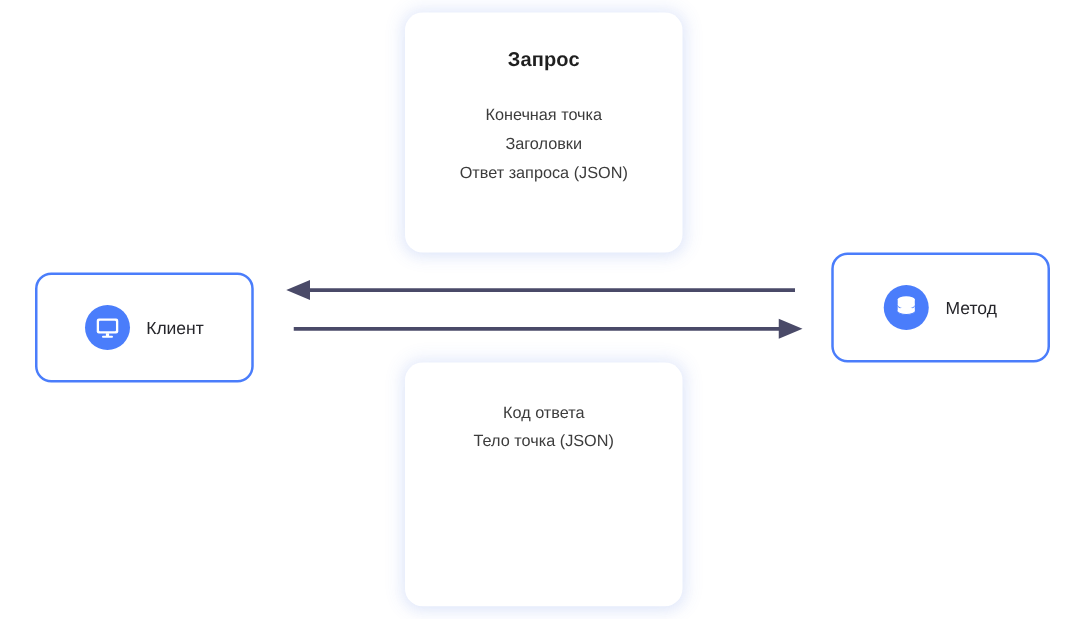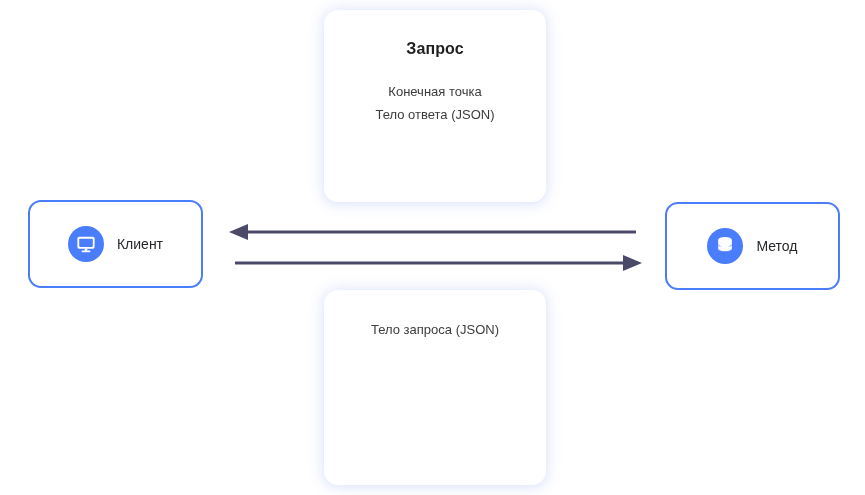--- a/index.html
+++ b/index.html
@@ -66,21 +66,21 @@
     box-sizing: border-box;
     border: 2px solid #4a7dfb;
     border-radius: 13px;
     background: #ffffff;
     display: flex;
     align-items: center;
     justify-content: center;
   }
   .node-box.client {
     left: 28px;
-    top: 200px;
+    top: 218px;
     width: 175px;
     height: 88px;
     align-items: center;
   }
   .node-box.server {
     left: 665px;
     top: 202px;
     width: 175px;
     height: 88px;
   }
@@ -120,27 +120,29 @@
 </style>
 </head>
 <body>
 
 <div class="canvas">
 
   <div class="info-card request">
     <div class="card-title">Запрос</div>
     <div class="card-lines">
       <div class="card-line">Конечная точка</div>
-      <div class="card-line">Тело ответа (JSON)</div>
+      <div class="card-line">Заголовки</div>
+      <div class="card-line">Ответ запроса (JSON)</div>
     </div>
   </div>
 
   <div class="info-card response">
     <div class="card-lines">
-      <div class="card-line">Тело запроса (JSON)</div>
+      <div class="card-line">Код ответа</div>
+      <div class="card-line">Тело точка (JSON)</div>
     </div>
   </div>
 
   <div class="node-box client">
     <div class="node-inner">
       <span class="node-icon-circle">
         <svg width="22" height="22" viewBox="0 0 24 24" aria-hidden="true">
           <rect x="2.6" y="4.2" width="18.8" height="13.0" rx="1.9" fill="#ffffff"></rect>
           <rect x="4.6" y="6.2" width="14.8" height="9.0" rx="0.9" fill="#4a7dfb"></rect>
           <rect x="10.6" y="17.0" width="2.8" height="2.5" fill="#ffffff"></rect>

